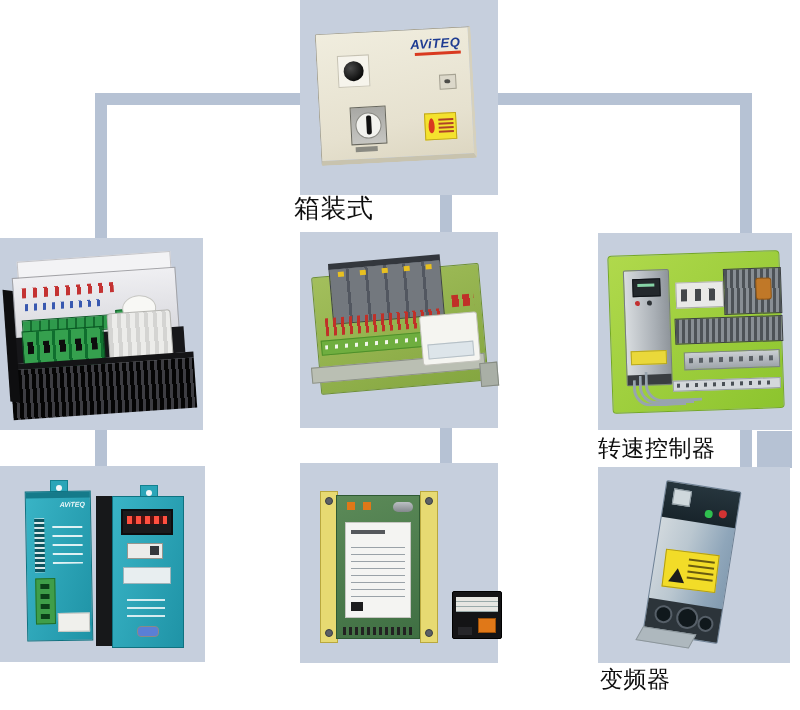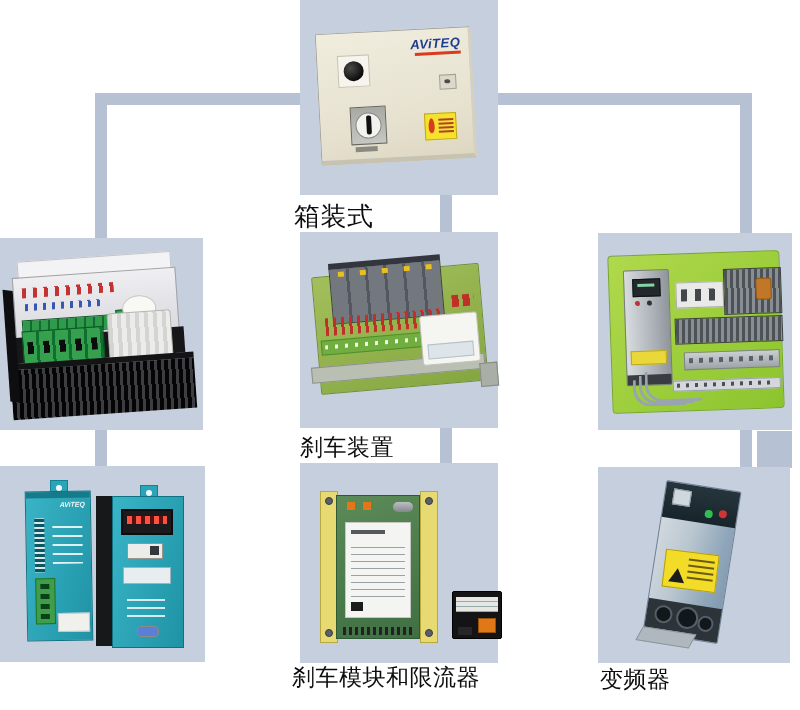--- a/index.html
+++ b/index.html
@@ -205,21 +205,21 @@
       </div>
       <div class="a bx-warn">
         <div class="a bx-flame"></div>
         <div class="a bx-warn-line" style="top:5px;"></div>
         <div class="a bx-warn-line" style="top:9px;"></div>
         <div class="a bx-warn-line" style="top:13px;"></div>
         <div class="a bx-warn-line" style="top:17px;"></div>
       </div>
     </div>
   </div>
-  <div class="node-label big" style="left:294px;top:199px;">箱装式</div>
+  <div class="node-label big" style="left:294px;top:191px;">箱装式</div>
 
   <div class="panel" style="left:0;top:238px;width:203px;height:192px;">
     <div class="a sae-wrap">
       <div class="a sae-back"></div>
       <div class="a sae-board">
         <div class="a sae-comps"></div>
         <div class="a sae-comps2"></div>
         <div class="a sae-conn"></div>
         <div class="a sae-conn2"></div>
       </div>
@@ -249,21 +249,20 @@
       <div class="a brk-wires"></div>
       <div class="a brk-bar">
         <div class="a brk-bar-dots"></div>
       </div>
       <div class="a brk-caps"></div>
       <div class="a brk-xfmr">
         <div class="a brk-xfmr-label"></div>
       </div>
     </div>
   </div>
-  <div class="node-label" style="left:300px;top:432px;">刹车装置</div>
 
   <div class="panel" style="left:598px;top:233px;width:194px;height:197px;">
     <div class="a spd-wrap">
       <div class="a spd-plate">
         <div class="a spd-vfd">
           <div class="a spd-vfd-scr">
             <div class="a spd-vfd-scrline"></div>
           </div>
           <div class="a spd-btn-r"></div>
           <div class="a spd-btn-d"></div>
@@ -281,20 +280,21 @@
         </div>
         <div class="a spd-strip">
           <div class="a spd-strip-dots"></div>
         </div>
         <div class="a spd-cable" style="left:20px;top:124px;width:50px;height:24px;"></div>
         <div class="a spd-cable" style="left:26px;top:120px;width:52px;height:26px;"></div>
         <div class="a spd-cable" style="left:32px;top:116px;width:54px;height:28px;"></div>
       </div>
     </div>
   </div>
+  <div class="node-label" style="left:598px;top:433px;">转速控制器</div>
 
   <div class="panel" style="left:0;top:466px;width:205px;height:196px;">
     <div class="a sce-wrap">
       <div class="a sce-ear" style="left:38px;top:2px;">
         <div class="a sce-ear-hole"></div>
       </div>
       <div class="a sce-ear" style="left:128px;top:7px;">
         <div class="a sce-ear-hole"></div>
       </div>
       <div class="a sce-left">
@@ -341,21 +341,20 @@
         </div>
         <div class="a bm-pins"></div>
       </div>
       <div class="a bm-small">
         <div class="a bm-small-label"></div>
         <div class="a bm-small-conn"></div>
         <div class="a bm-small-tab"></div>
       </div>
     </div>
   </div>
-  <div class="node-label" style="left:292px;top:662px;">刹车模块和限流器</div>
 
   <div class="panel" style="left:598px;top:467px;width:192px;height:196px;">
     <div class="a fc-wrap">
       <div class="a fc-unit">
         <div class="a fc-top">
           <div class="a fc-scr"></div>
           <div class="a fc-btn-g"></div>
           <div class="a fc-btn-r"></div>
         </div>
         <div class="a fc-warn">

